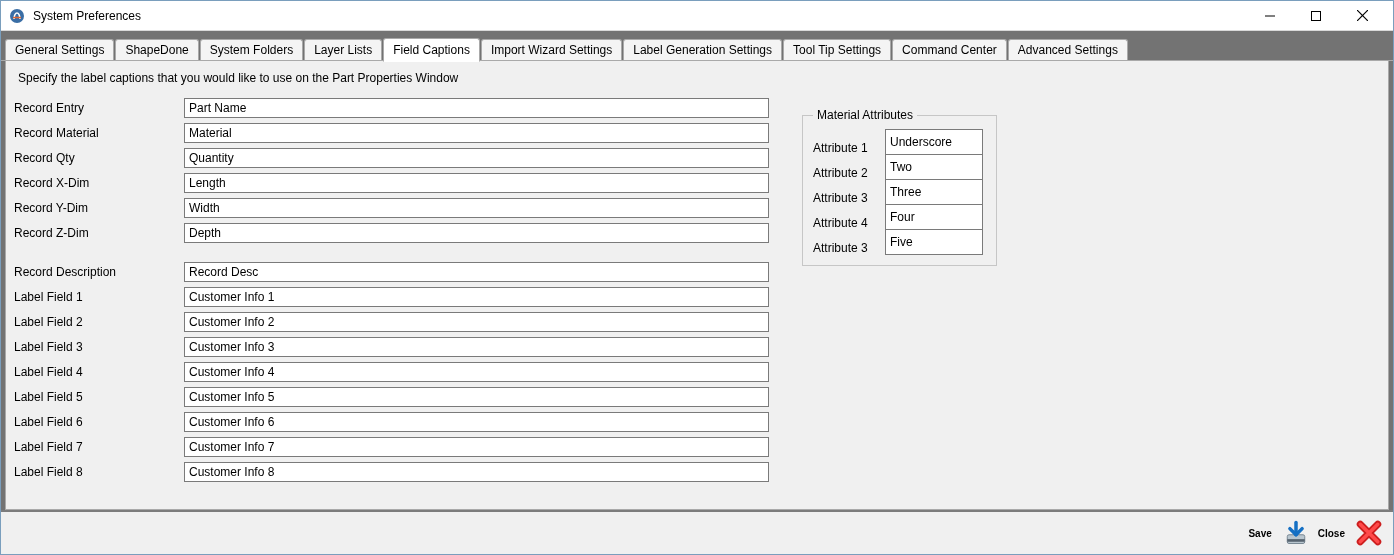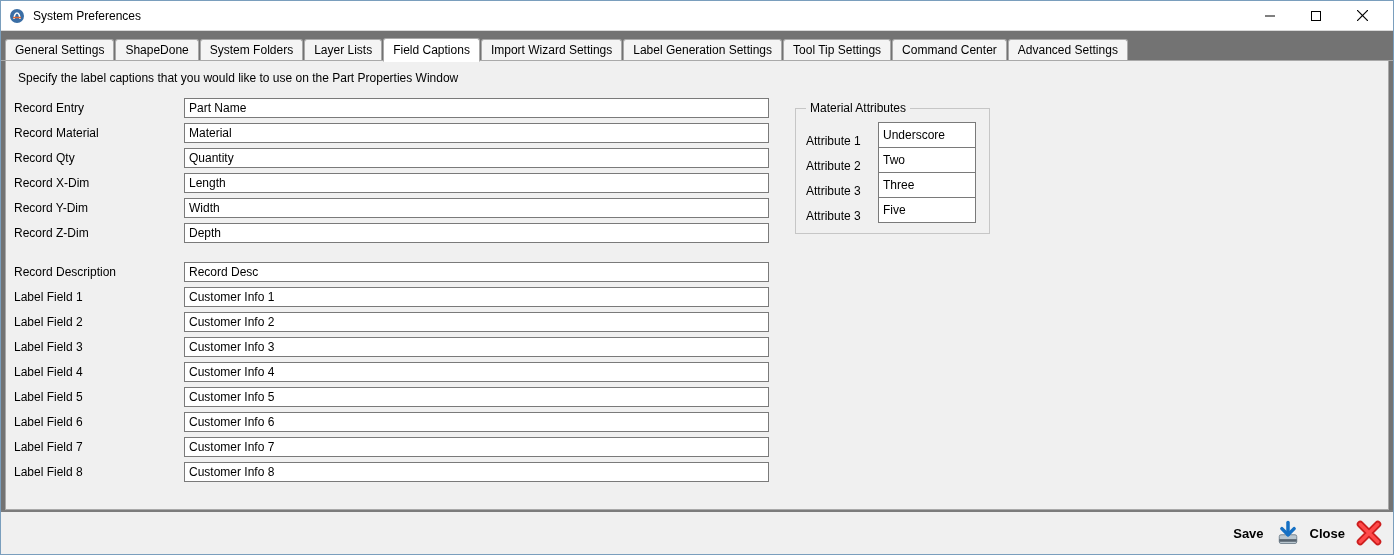--- a/index.html
+++ b/index.html
@@ -46,33 +46,33 @@
   .left-col { flex: 0 0 755px; }
   .right-col { flex: 0 0 auto; }
   .field-row { display: flex; align-items: center; height: 25px; gap: 15px; }
   .field-row .lbl { width: 155px; font-size: 12px; }
   .field-row input[type=text] {
     flex: 1; height: 20px; line-height: 18px; font-size: 12px; font-family: inherit;
     border: 1px solid #7a7a7a; background: #fff; padding: 0 4px;
   }
   .gap-row { height: 14px; }
   fieldset.material {
-    border: 1px solid #c6c6c6; padding: 8px 10px 10px 10px; margin: 6px; width: 195px;
+    border: 1px solid #c6c6c6; padding: 8px 10px 10px 10px; margin: 13px; width: 195px;
   }
   fieldset.material legend { font-size: 12px; padding: 0 4px; color: #000; }
   .attr-row { display: flex; align-items: flex-end; height: 25px; }
   .attr-row .albl { width: 72px; font-size: 12px; }
   .attr-row input[type=text] {
     width: 98px; height: 20px; border: 1px solid #7a7a7a; font-size: 12px; font-family: inherit; padding: 12px 4px; background: #fff;
   }
   .footer {
     height: 44px; border-top: 2px inset #d0d0d0; display: flex; align-items: center;
     justify-content: flex-end; padding: 0 8px; gap: 6px; background: #f0f0f0;
   }
-  .footer .btn-label { font-size: 13px; font-weight: 600; color: #000; margin-right: 2px; cursor: default; }
+  .footer .btn-label { font-size: 10px; font-weight: 600; color: #000; margin-right: 2px; cursor: default; }
   .footer .icon-btn { width: 32px; height: 32px; display: flex; align-items: center; justify-content: center; cursor: default; }
 </style>
 </head>
 <body>
 
 <div class="window">
   <div class="titlebar">
     <span class="app-icon">
       <svg viewBox="0 0 16 16" width="16" height="16">
         <circle cx="8" cy="8" r="7" fill="#3a6ea5"></circle>
@@ -214,20 +214,24 @@
             <span class="albl">Attribute 1</span>
             <input type="text" value="Underscore" style="">
           </div>
           <div class="attr-row">
             <span class="albl">Attribute 2</span>
             <input type="text" value="Two" style="">
           </div>
           <div class="attr-row">
             <span class="albl">Attribute 3</span>
             <input type="text" value="Three" style="">
+          </div>
+          <div class="attr-row">
+            <span class="albl">Attribute 4</span>
+            <input type="text" value="Four" style="">
           </div>
           <div class="attr-row">
             <span class="albl">Attribute 3</span>
             <input type="text" value="Five" style="">
           </div>
         </fieldset>
       </div>
     </div>
   </div>
 

